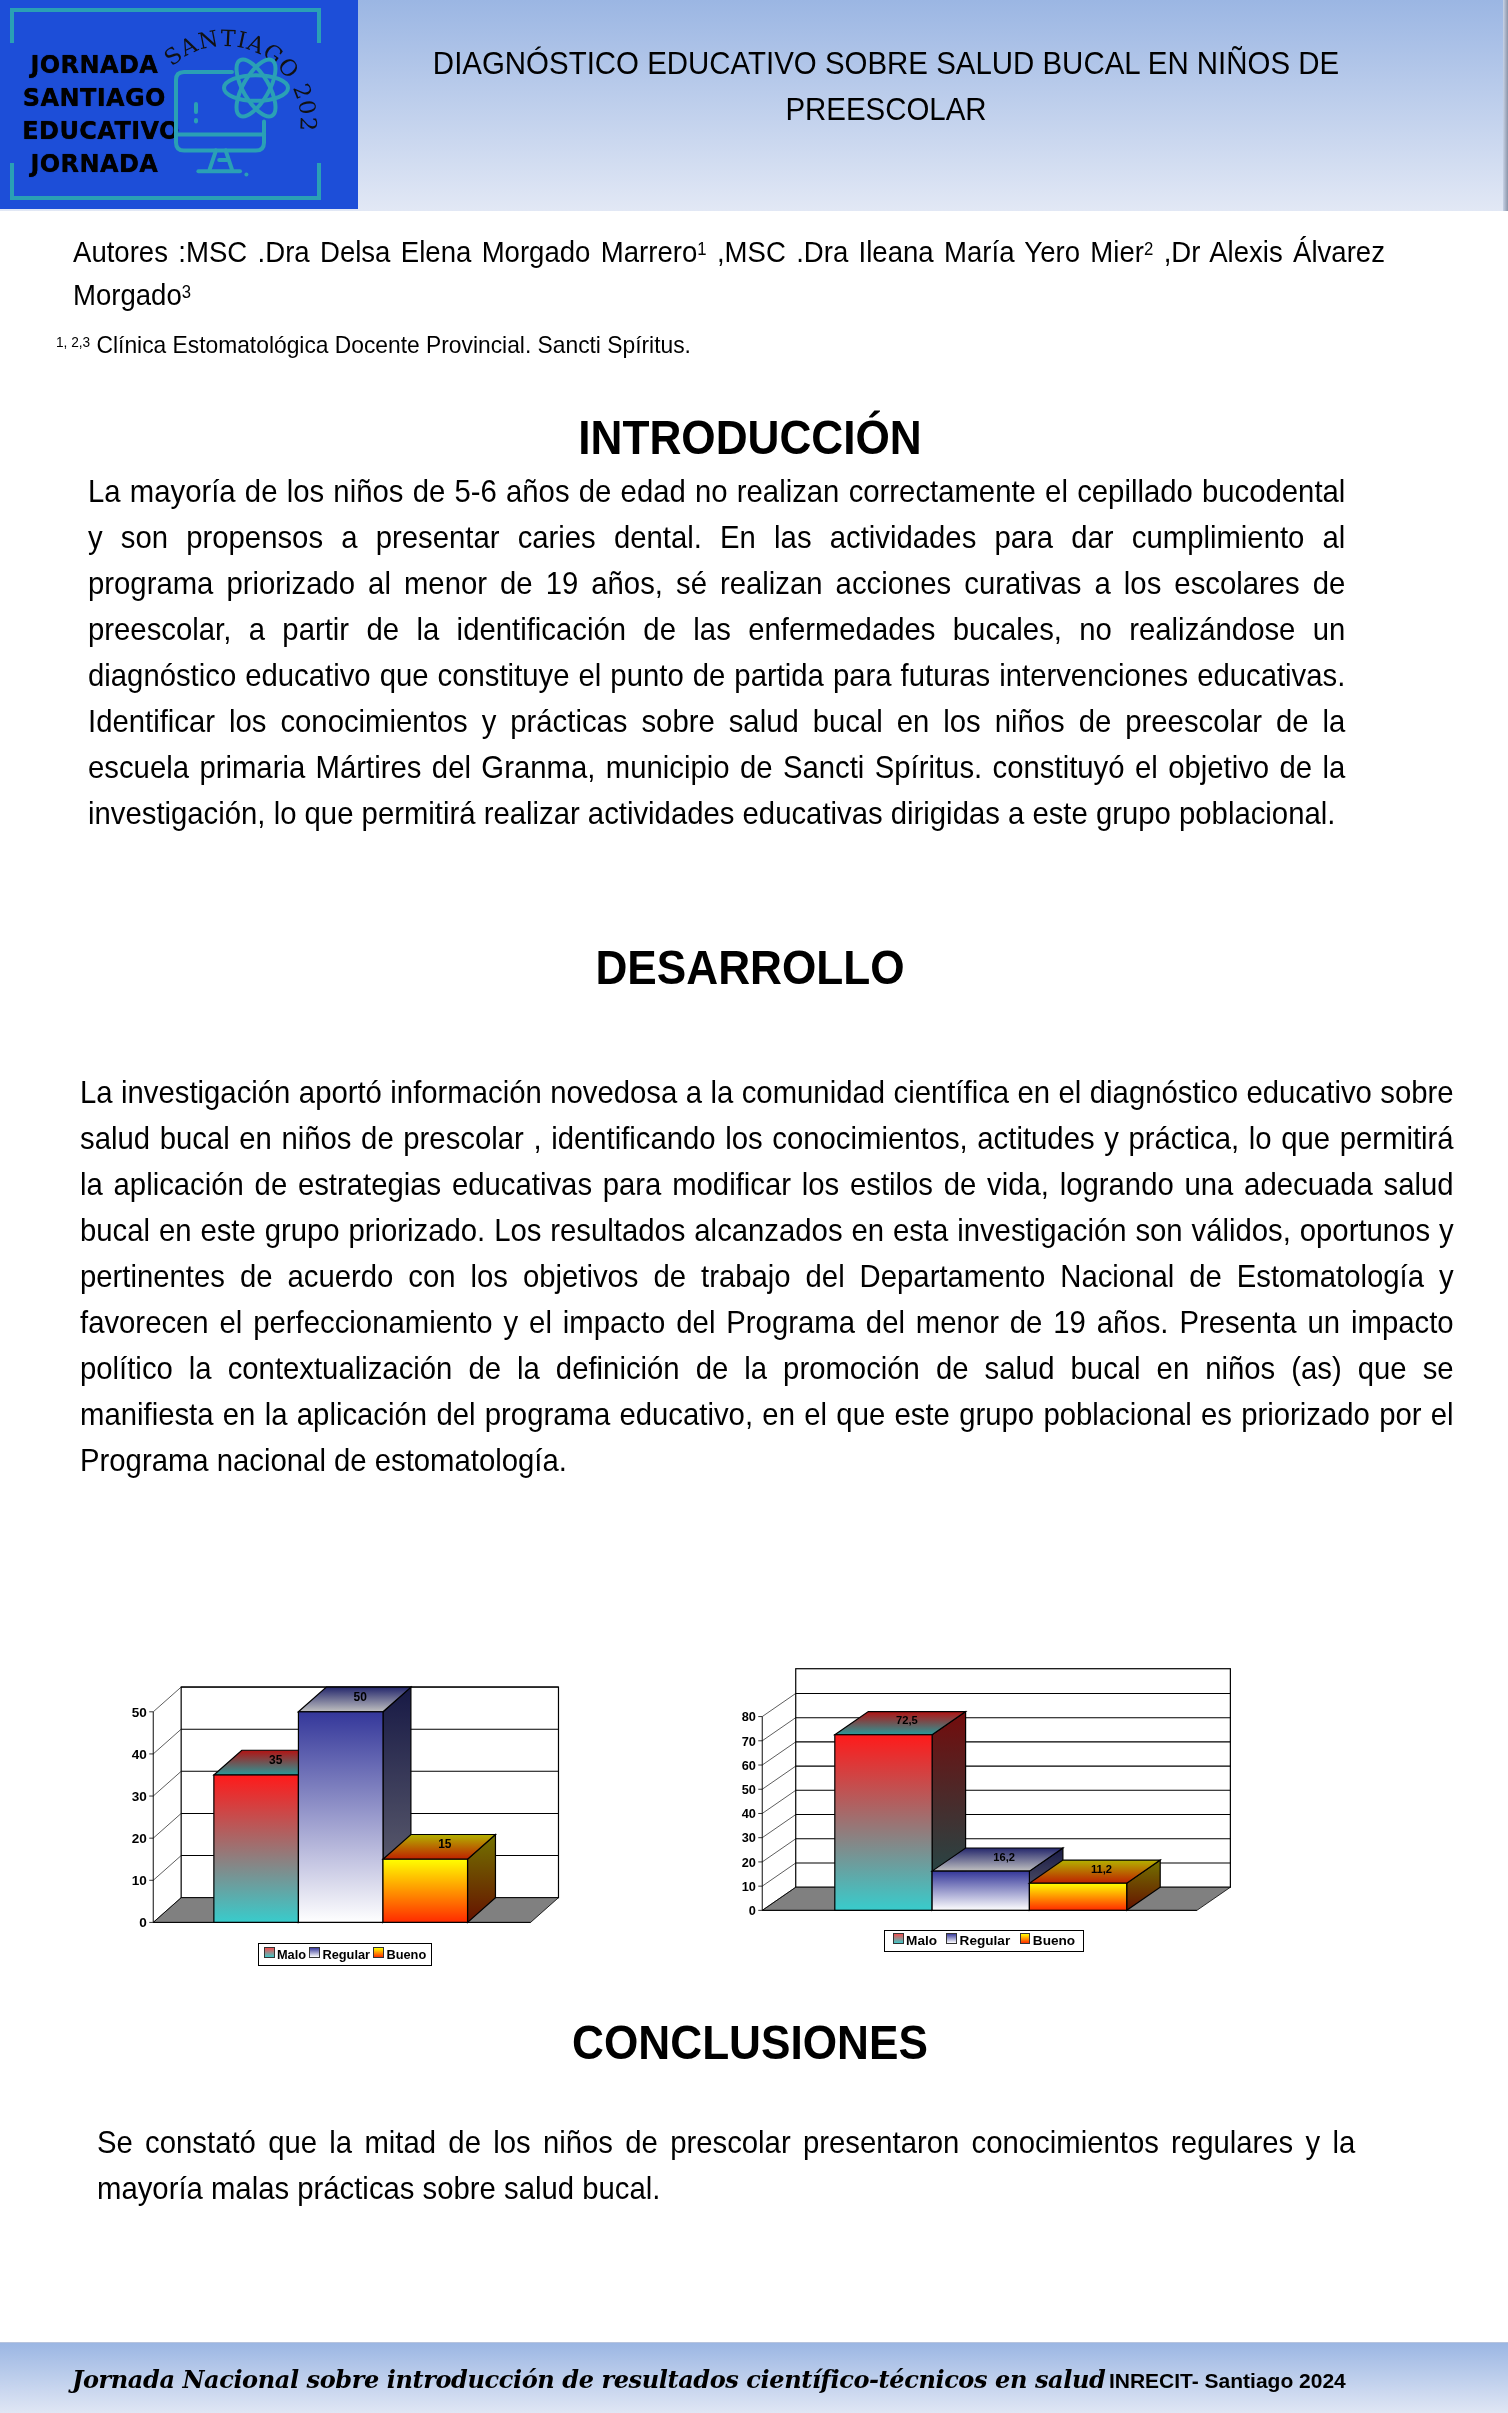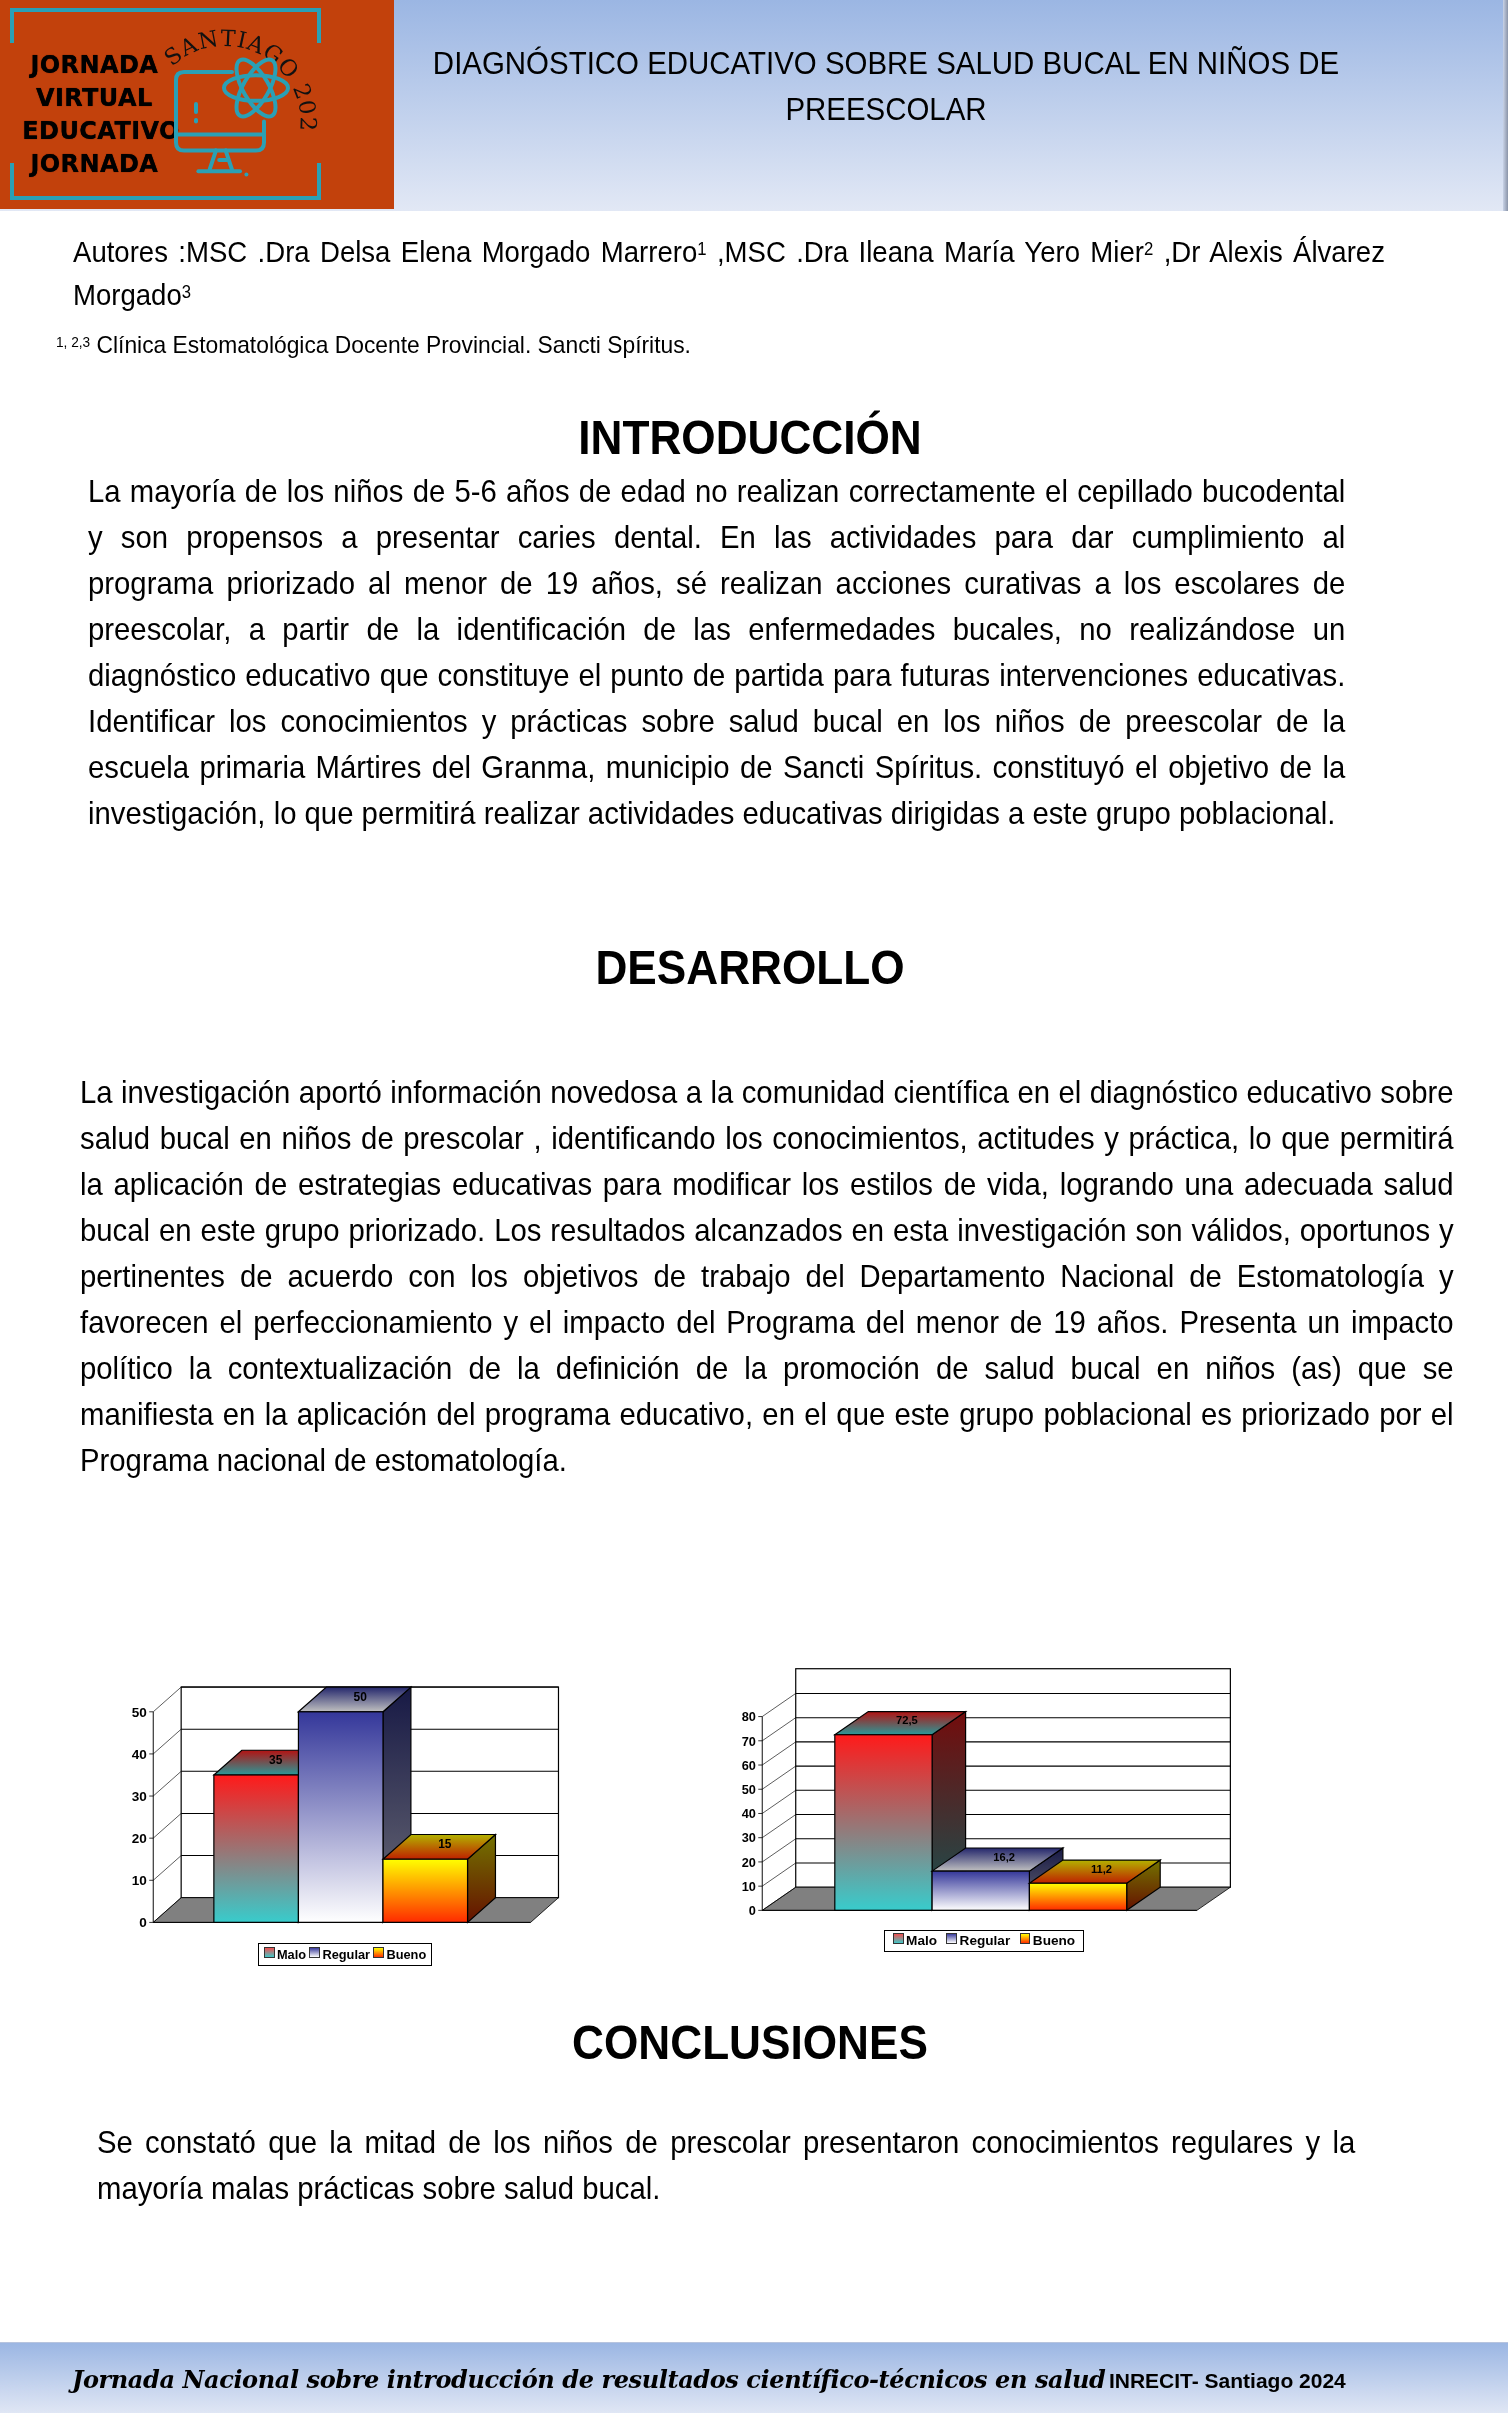--- a/index.html
+++ b/index.html
@@ -5,21 +5,21 @@
   html, body { margin:0; padding:0; background:#ffffff; }
   body { width:1508px; height:2413px; position:relative; overflow:hidden;
          font-family:"Liberation Sans", sans-serif; color:#000; }
   .abs { position:absolute; }
 
   
   #header-band { left:0; top:0; width:1508px; height:211px;
     background:linear-gradient(#9bb6e3, #e2e8f5); }
   #header-band::after { content:""; position:absolute; right:0; top:0; width:4.8px; height:211px;
     background:linear-gradient(to right, #c8d2e6, #8a94a8); }
-  #logo-box { left:0; top:0; width:394px; height:209px; background:#c2410c; }
+  #logo-box { left:0; top:0; width:358px; height:209px; background:#1d4ed8; }
   .bracket { position:absolute; background:#2aa0b5; }
   #logo-text { left:22.3px; top:49px; width:144px; font-family:"DejaVu Sans", sans-serif;
     font-weight:900; font-size:24px; line-height:33px; text-align:center; letter-spacing:0.4px;
     text-shadow:0 0 0.8px #000; }
   #logo-arc { left:156px; top:11.2px; width:168px; height:160px; }
   #logo-mark { left:160px; top:48px; width:160px; height:136px; }
   #title { left:383px; top:40px; width:1006px; text-align:center; font-size:32px;
     line-height:46px; transform:scaleX(0.92); transform-origin:center; }
 
   
@@ -67,21 +67,21 @@
 <div id="header-band" class="abs"></div>
 <div id="logo-box" class="abs">
   <div class="bracket" style="left:9.6px;top:8px;width:311px;height:4px;"></div>
   <div class="bracket" style="left:9.6px;top:8px;width:4px;height:35px;"></div>
   <div class="bracket" style="left:9.6px;top:163px;width:4px;height:37px;"></div>
   <div class="bracket" style="left:9.6px;top:196px;width:311px;height:4px;"></div>
   <div class="bracket" style="left:317px;top:8px;width:4px;height:35px;"></div>
   <div class="bracket" style="left:317px;top:163px;width:4px;height:37px;"></div>
   <div id="logo-text" class="abs">
     <div>JORNADA</div>
-    <div>VIRTUAL</div>
+    <div>SANTIAGO</div>
     <div>EDUCATIVO</div>
     <div>JORNADA</div>
   </div>
   <svg id="logo-arc" class="abs" viewBox="0 0 210 200">
     <defs>
         <path id="arcPath" d="M 20 70 A 95 95 0 0 1 180 150"></path>
       </defs>
     <text font-family="DejaVu Serif, serif" font-size="28" fill="#111" letter-spacing="1">
       <textPath href="#arcPath" id="arc-textpath">SANTIAGO 2024</textPath>
     </text>

